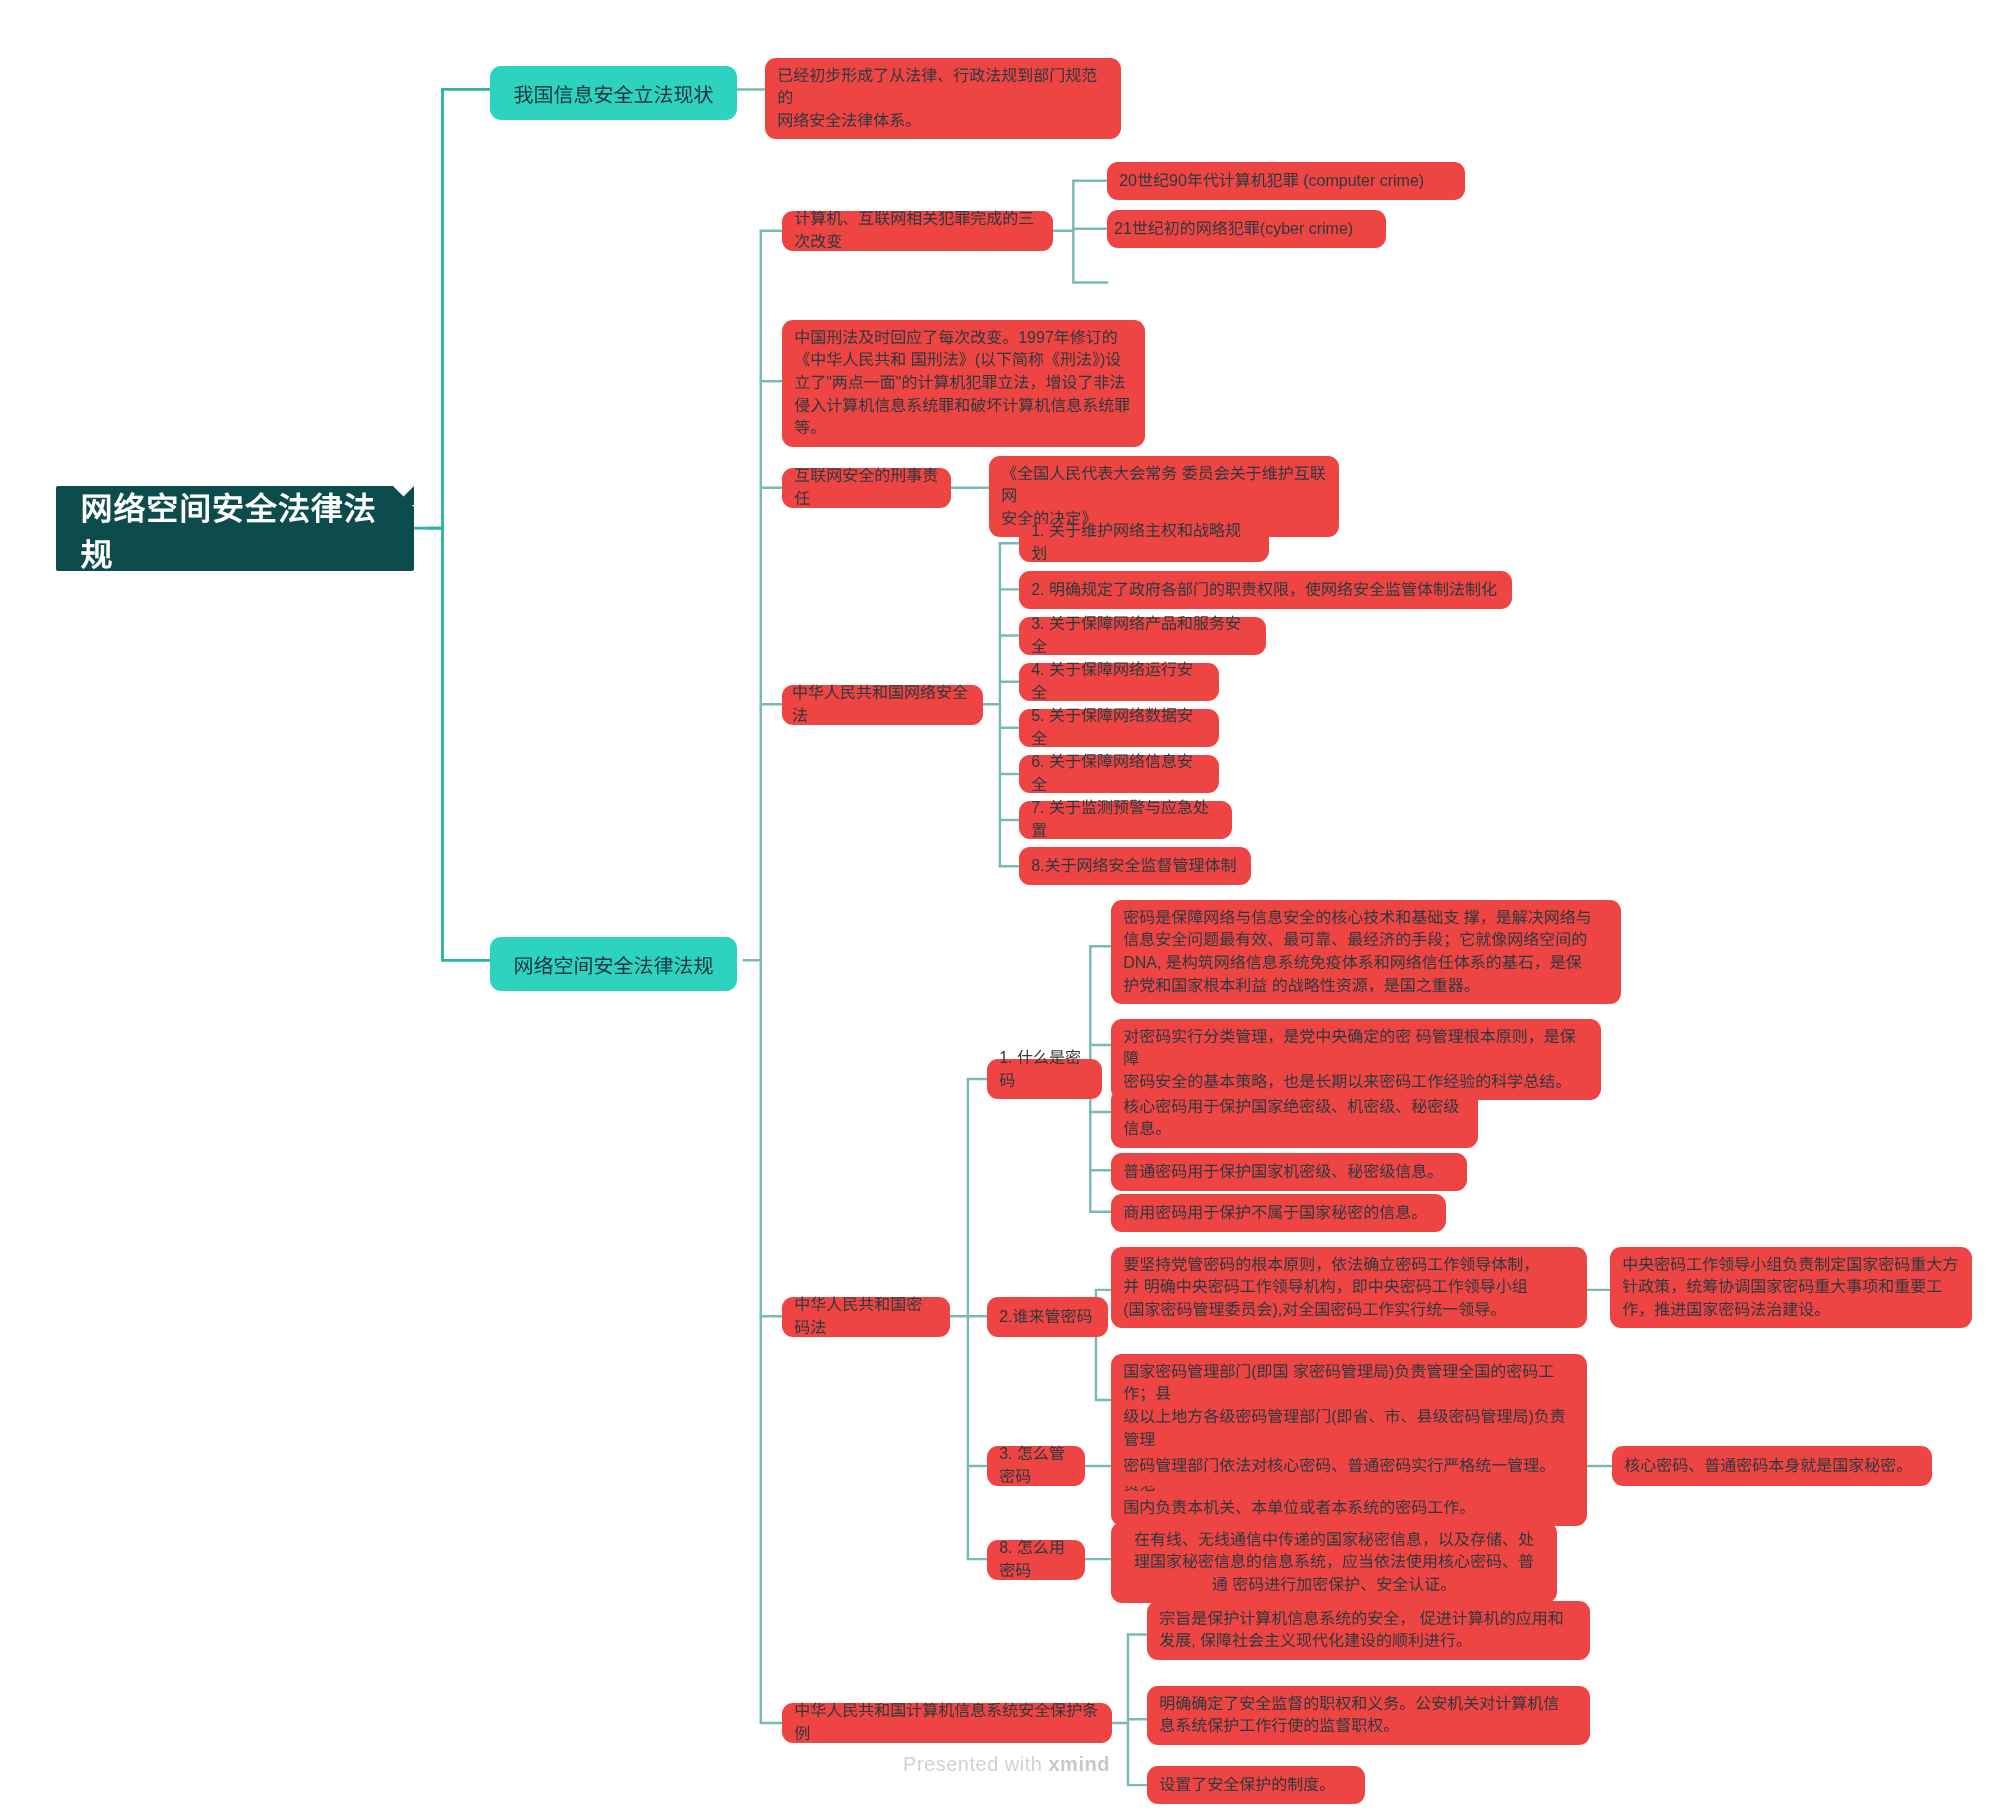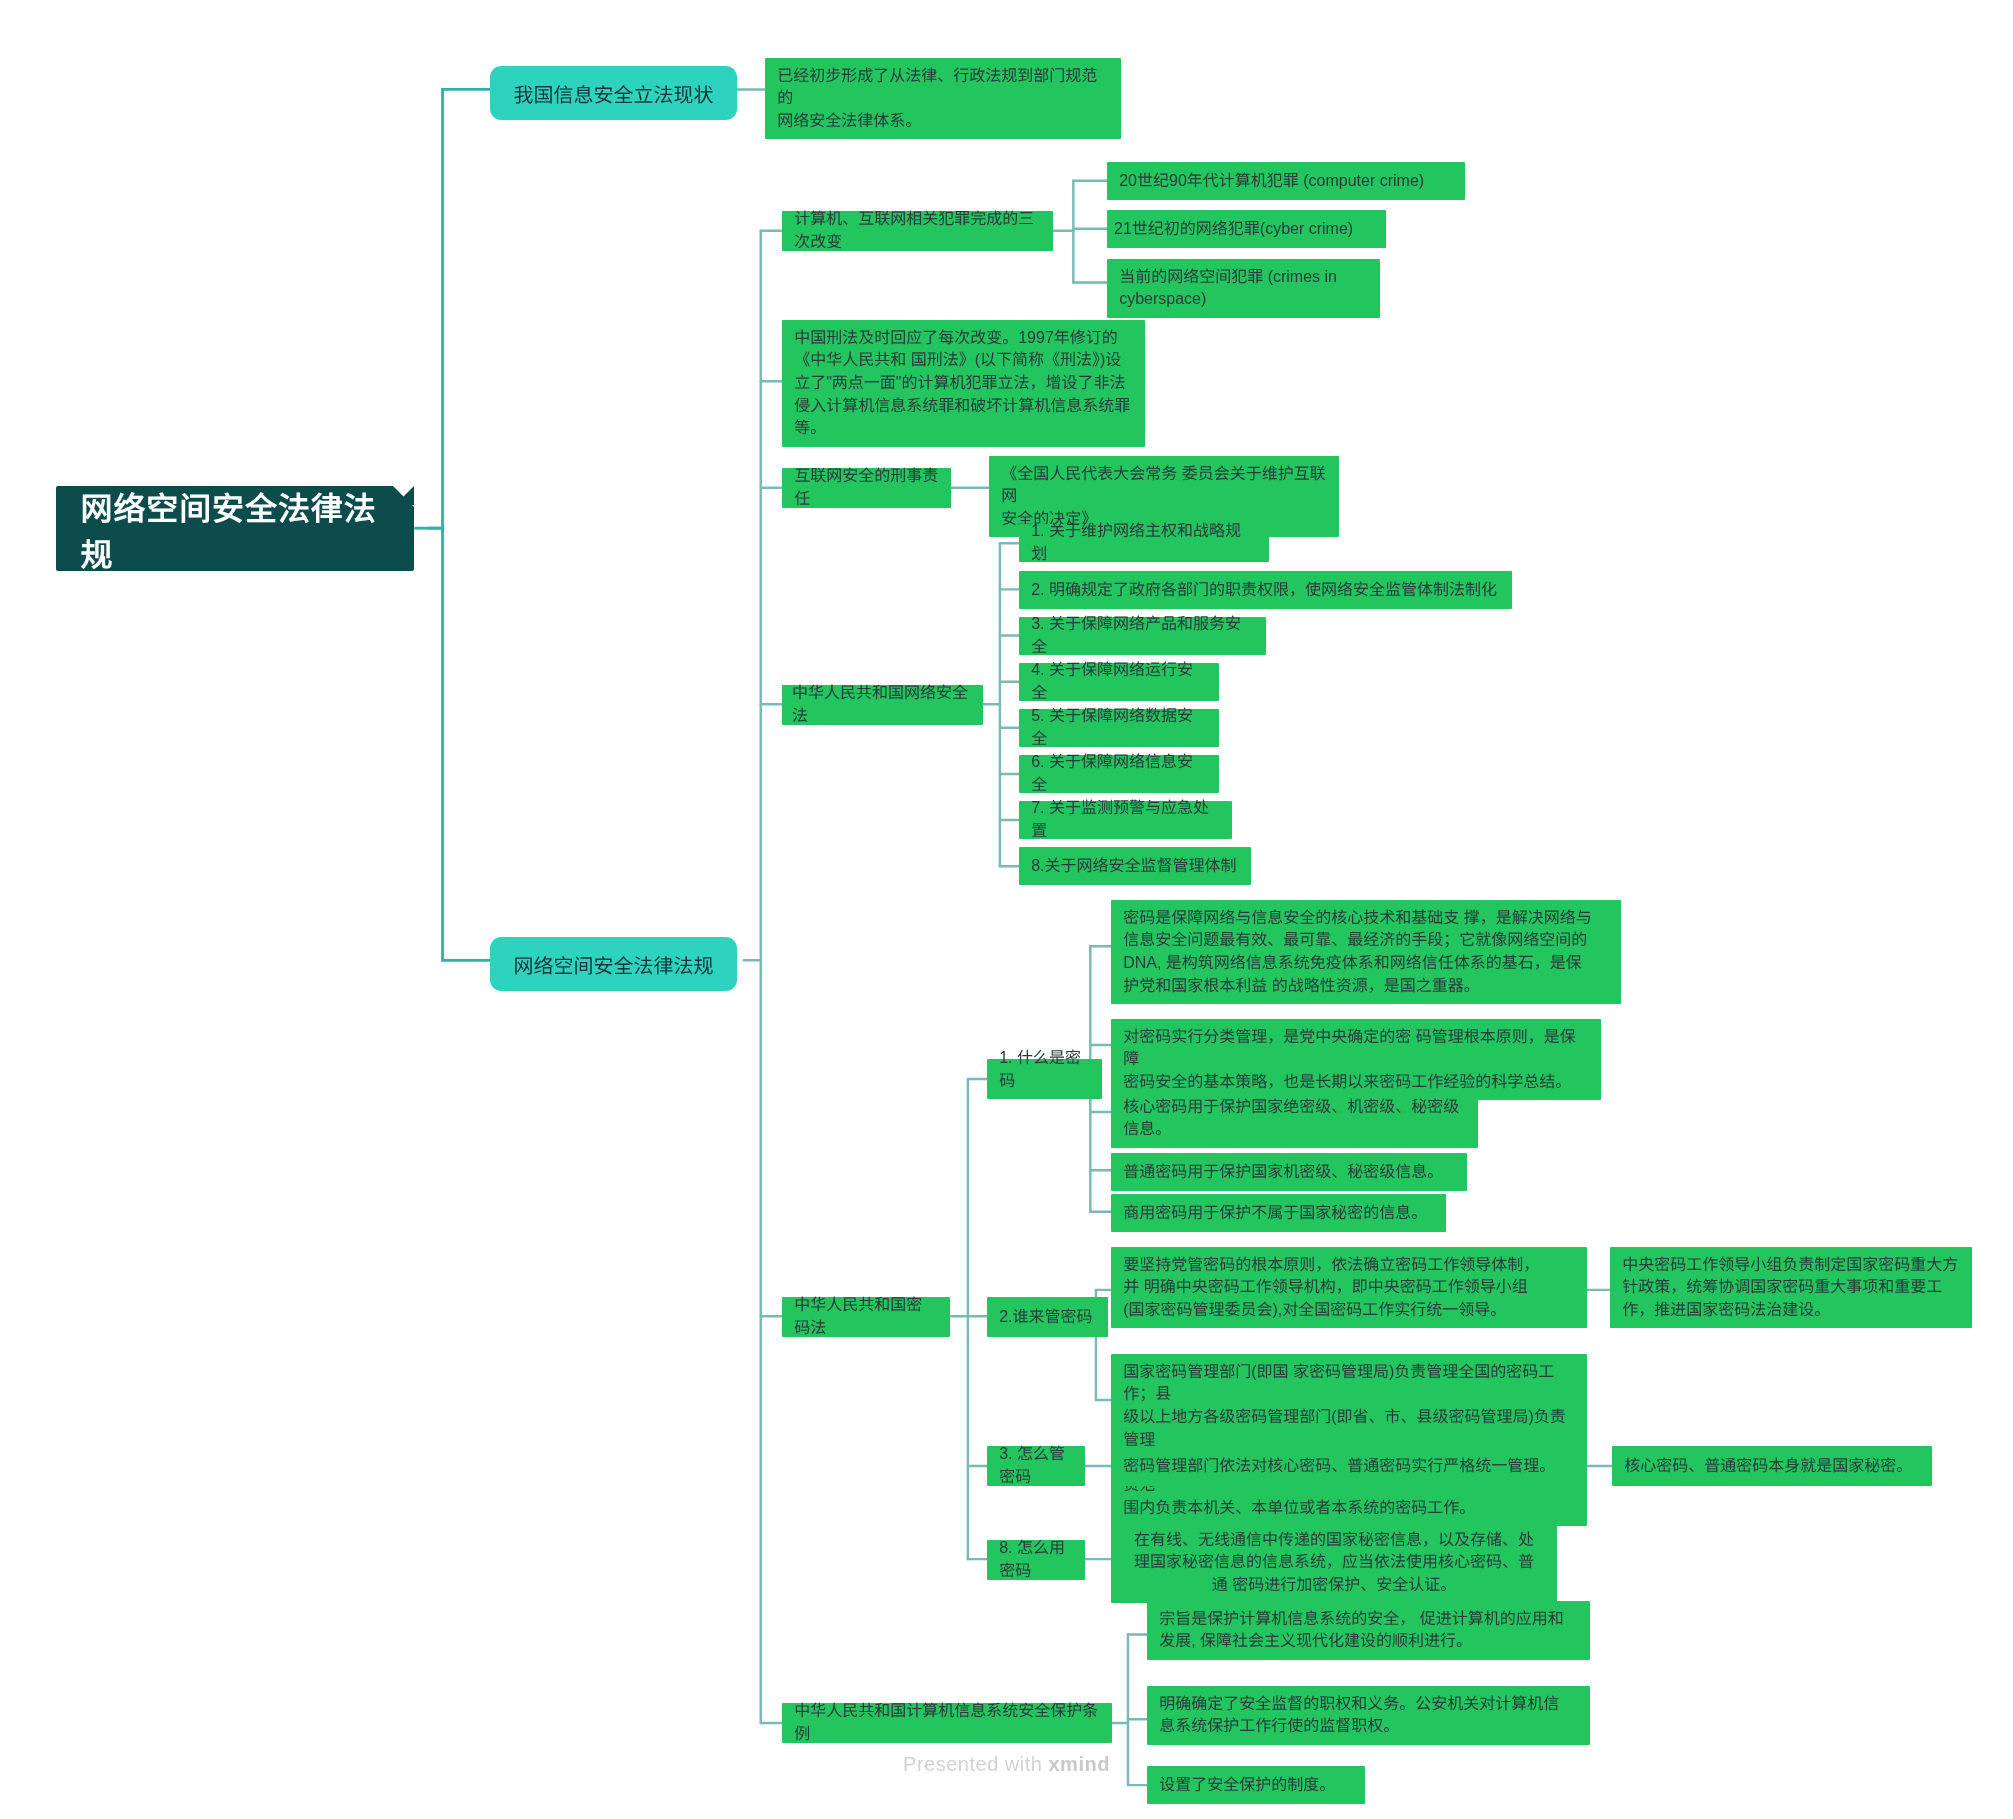--- a/index.html
+++ b/index.html
@@ -47,25 +47,25 @@
     font-size:20px;
     border-radius:11.3px;
     display:flex;align-items:center;justify-content:center;
     padding:27px 17px;
     text-align:center;
     white-space:nowrap;
   }
 
   
   .chip{
-    background:#22c55e;
+    background:#ef4444;
     color:#2c3a3d;
     font-size:16px;
     line-height:1.42;
-    border-radius:1px;
+    border-radius:11px;
     padding:6.6px 12.2px;
     display:flex;align-items:center;
   }
   .chip.multiline{display:block;}
 
   .chip .txt{display:block;white-space:pre-line;}
 
   
   .footer{
     position:absolute;
@@ -214,24 +214,20 @@
   </div>
 
   <div class="node chip" style="left:1107px;top:162px;width:358px;height:38px;">
     <span class="txt">20世纪90年代计算机犯罪 (computer     crime)</span>
   </div>
 
   <div class="node chip" style="left:1107px;top:210px;width:279px;height:38px;padding-left:7px;">
     <span class="txt">21世纪初的网络犯罪(cyber     crime)</span>
   </div>
 
-  <div class="node chip multiline" style="left:1107px;top:259px;width:273px;">
-    <span class="txt">当前的网络空间犯罪 (crimes    in
-cyberspace)</span>
-  </div>
 
   <div class="node chip multiline" style="left:782px;top:320px;width:363px;">
     <span class="txt">中国刑法及时回应了每次改变。1997年修订的
 《中华人民共和 国刑法》(以下简称《刑法》)设
 立了"两点一面"的计算机犯罪立法，增设了非法
 侵入计算机信息系统罪和破坏计算机信息系统罪
 等。</span>
   </div>
 
   <div class="node chip" style="left:782px;top:468px;width:169px;height:40px;">

